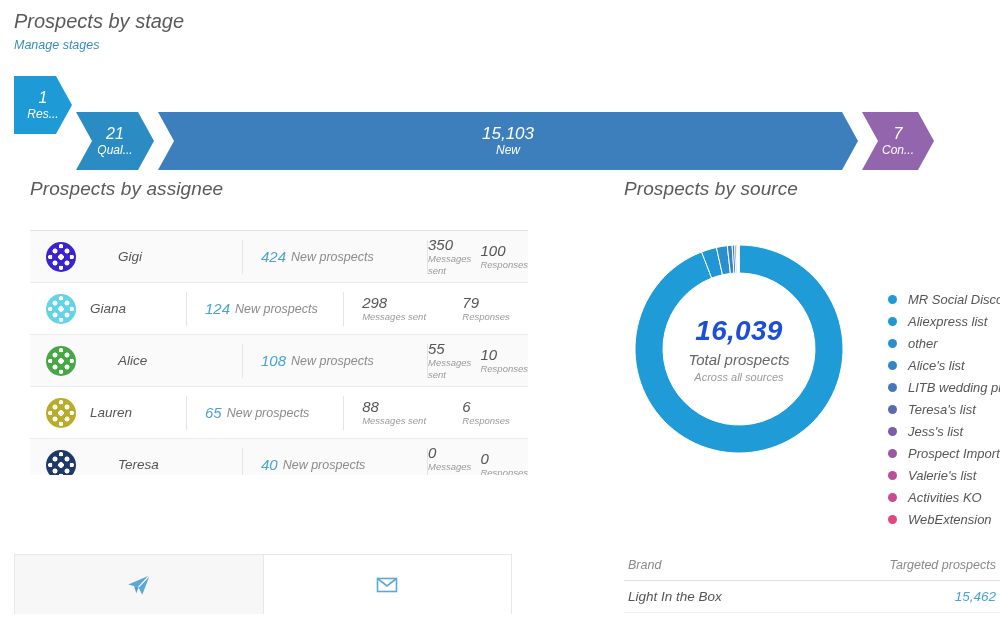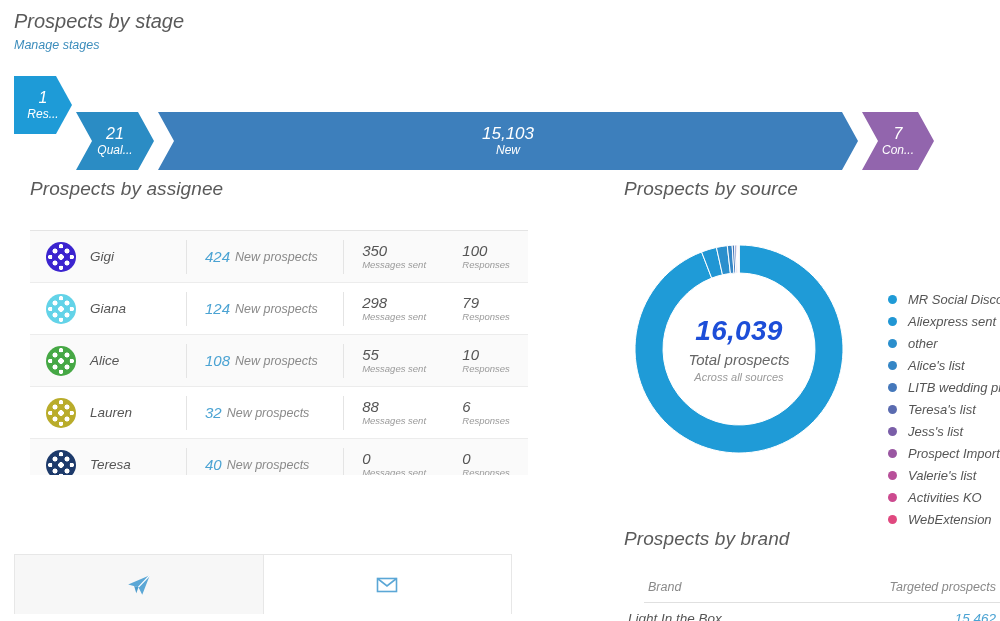--- a/index.html
+++ b/index.html
@@ -53,21 +53,21 @@
   .assignee-card {
     margin-top: 30px; width: 498px; height: 245px;
     border-top: 1px solid #e4e4e4;
     overflow: hidden; background: #fff;
   }
   .arow {
     display: flex; align-items: center;
     height: 52px; border-bottom: 1px solid #ececec;
     position: relative;
   }
-  .arow.alt { background: #fafafa; }
+  .arow.alt { background: #fafafa; gap: 28px; }
   .avatar {
     width: 30px; height: 30px; margin-left: 16px; margin-right: 14px;
     border-radius: 50%; flex: 0 0 auto;
   }
   .aname { font-size: 13.5px; color: #555; width: 96px; flex: 0 0 auto; }
   .acell-new {
     flex: 0 0 auto; width: 157px; border-left: 1px solid #e4e4e4;
     height: 34px; display: flex; align-items: center; padding-left: 18px;
   }
   .anum-blue { color: #4ba3d3; font-size: 15px; margin-right: 5px; }
@@ -110,21 +110,21 @@
   .lgd-item { display: flex; align-items: center; height: 22px; white-space: nowrap; }
   .lgd-dot { width: 9px; height: 9px; border-radius: 50%; flex: 0 0 auto; margin-right: 11px; }
   .lgd-lbl { font-size: 13px; color: #555; }
 
   
   .brand { position: absolute; left: 624px; top: 528px; width: 376px; }
   .btbl { margin-top: 30px; width: 376px; }
   .bhead {
     display: flex; justify-content: space-between;
     font-size: 12.5px; color: #8a8a8a;
-    padding: 0 4px 8px 4px; border-bottom: 1px solid #e0e0e0; margin-left: 20px;
+    padding: 0 4px 8px 4px; border-bottom: 1px solid #e0e0e0;
   }
   .brow {
     display: flex; justify-content: space-between;
     padding: 8px 4px; font-size: 13.5px; color: #555;
     border-bottom: 1px solid #efefef;
   }
   .brow .bval { color: #4ba3d3; }
 </style>
 </head>
 <body>
@@ -209,21 +209,21 @@
             <div class="stat">
               <div class="stat-v">10</div>
               <div class="stat-l">Responses</div>
             </div>
           </div>
         </div>
         <div class="arow">
           <div class="avatar" style="background: radial-gradient(circle at 30% 30%, rgb(255, 255, 255) 8%, transparent 9%), radial-gradient(circle at 70% 30%, rgb(255, 255, 255) 8%, transparent 9%), radial-gradient(circle at 30% 70%, rgb(255, 255, 255) 8%, transparent 9%), radial-gradient(circle at 70% 70%, rgb(255, 255, 255) 8%, transparent 9%), radial-gradient(circle, rgb(255, 255, 255) 13%, transparent 14%), radial-gradient(circle at 50% 14%, rgb(255, 255, 255) 7%, transparent 8%), radial-gradient(circle at 50% 86%, rgb(255, 255, 255) 7%, transparent 8%), radial-gradient(circle at 14% 50%, rgb(255, 255, 255) 7%, transparent 8%), radial-gradient(circle at 86% 50%, rgb(255, 255, 255) 7%, transparent 8%), linear-gradient(rgb(185, 172, 43), rgb(185, 172, 43));"></div>
           <div class="aname">Lauren</div>
           <div class="acell-new">
-            <span class="anum-blue">32</span>
+            <span class="anum-blue">65</span>
             <span class="anew-lbl">New prospects</span>
           </div>
           <div class="acell-stats">
             <div class="stat">
               <div class="stat-v">88</div>
               <div class="stat-l">Messages sent</div>
             </div>
             <div class="stat">
               <div class="stat-v">6</div>
               <div class="stat-l">Responses</div>
@@ -290,21 +290,21 @@
         <div class="dc-sub1">Total prospects</div>
         <div class="dc-sub2">Across all sources</div>
       </div>
       <div class="legend" id="legend">
           <div class="lgd-item">
             <span class="lgd-dot" style="background: rgb(31, 155, 215);"></span>
             <span class="lgd-lbl">MR Social Disco.</span>
           </div>
           <div class="lgd-item">
             <span class="lgd-dot" style="background: rgb(32, 150, 212);"></span>
-            <span class="lgd-lbl">Aliexpress sent</span>
+            <span class="lgd-lbl">Aliexpress list</span>
           </div>
           <div class="lgd-item">
             <span class="lgd-dot" style="background: rgb(43, 143, 205);"></span>
             <span class="lgd-lbl">other</span>
           </div>
           <div class="lgd-item">
             <span class="lgd-dot" style="background: rgb(52, 134, 198);"></span>
             <span class="lgd-lbl">Alice's list</span>
           </div>
           <div class="lgd-item">
@@ -333,21 +333,20 @@
           </div>
           <div class="lgd-item">
             <span class="lgd-dot" style="background: rgb(224, 72, 127);"></span>
             <span class="lgd-lbl">WebExtension</span>
           </div>
         </div>
     </div>
   </div>
 
   <div class="brand">
-    <div class="sec-title">Prospects by brand</div>
     <div class="btbl">
       <div class="bhead">
         <span>Brand</span>
         <span>Targeted prospects</span>
       </div>
       <div id="brand-rows">
           <div class="brow">
             <span>Light In the Box</span>
             <span class="bval">15,462</span>
           </div>

